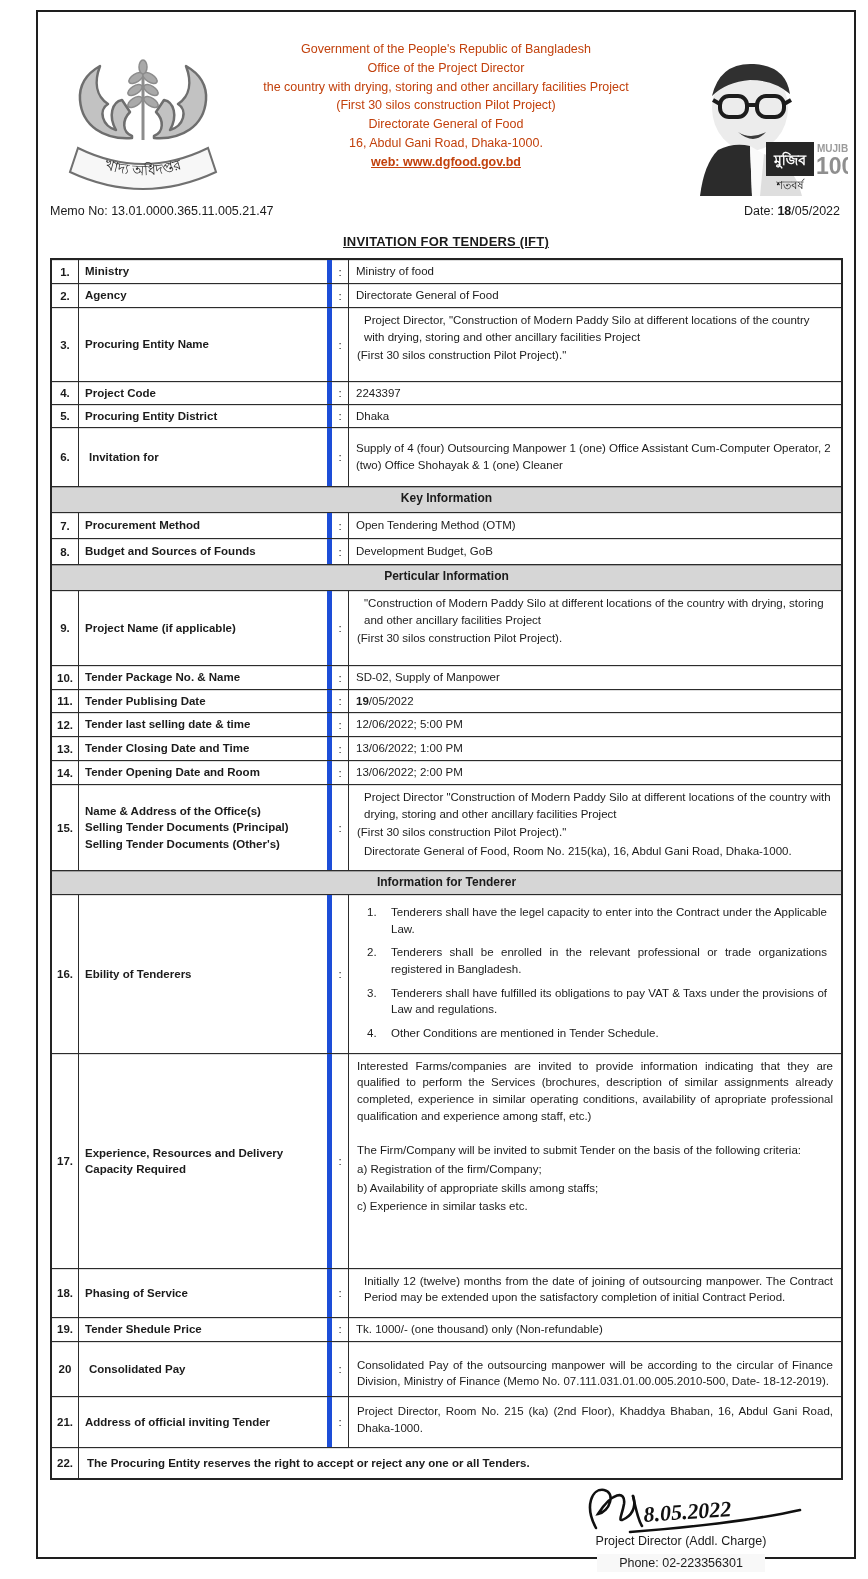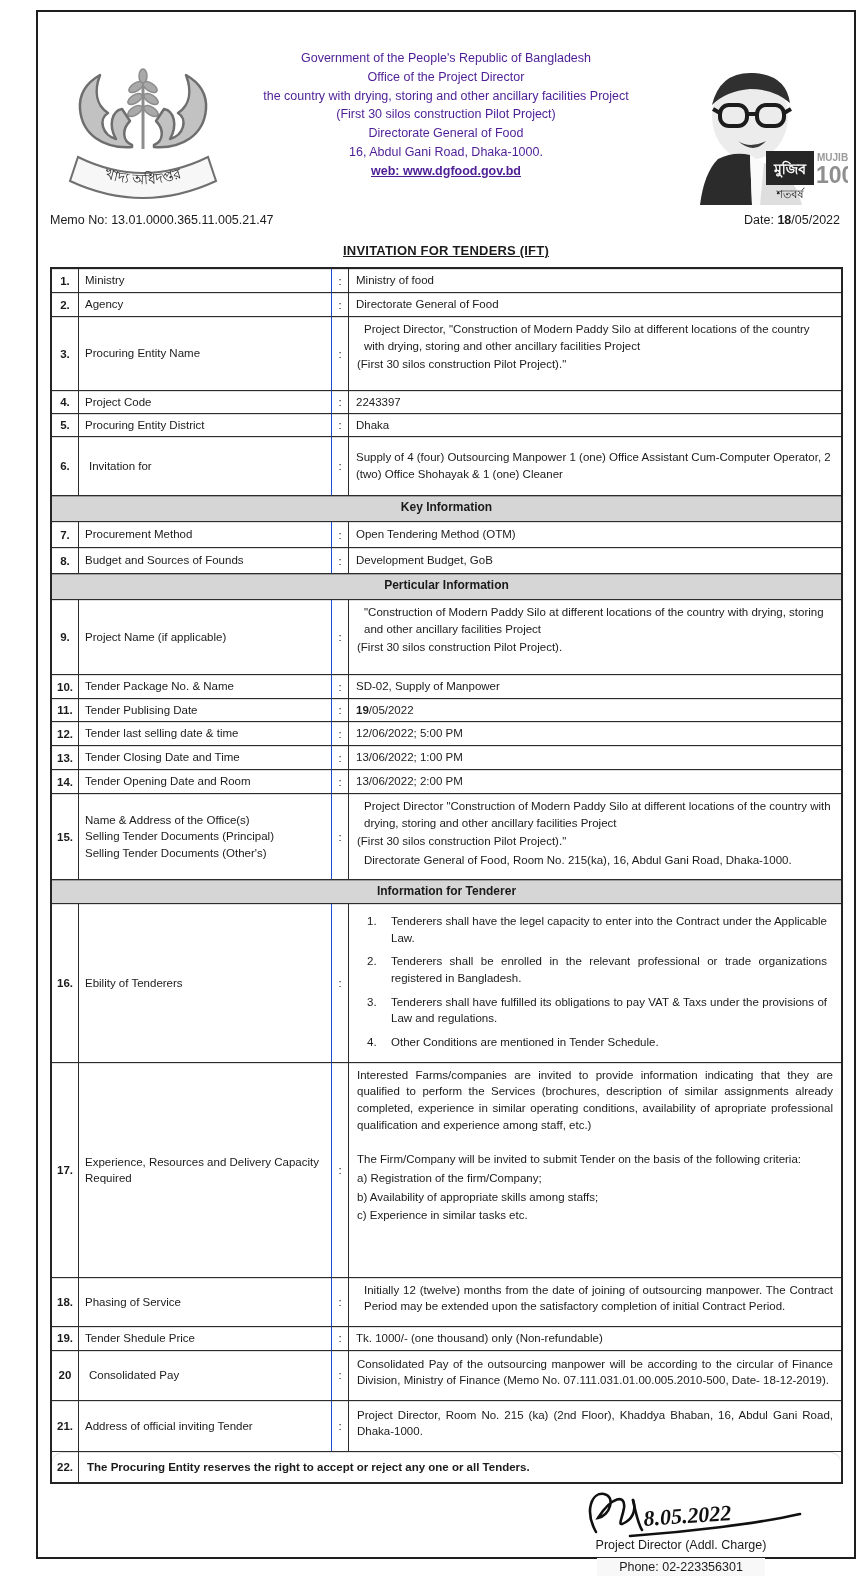--- a/index.html
+++ b/index.html
@@ -5,54 +5,54 @@
   html,body{margin:0;padding:0;background:#ffffff;}
   .page{position:relative;width:868px;height:1579px;background:#ffffff;
         font-family:"Liberation Sans",sans-serif;color:#1b1b1b;overflow:hidden;}
   .frame{position:absolute;left:36px;top:10px;width:820px;height:1549px;
          border:2px solid #1e1e1e;box-sizing:border-box;}
 
   
   .header{position:relative;height:178px;}
   .logo-left{position:absolute;left:20px;top:32px;width:170px;height:150px;}
   .logo-right{position:absolute;right:6px;top:36px;width:170px;height:145px;}
-  .center-head{width:540px;margin:17px auto;padding-top:20px;text-align:center;
-               font-size:12.5px;line-height:1.5;color:#4c1d95;}
+  .center-head{width:540px;margin:8px auto;padding-top:20px;text-align:center;
+               font-size:12.5px;line-height:1.5;color:#c2410c;}
   .web-line{text-decoration:underline;font-weight:bold;}
   .memo-row{display:flex;justify-content:space-between;align-items:flex-end;
             padding:6px 14px 0 12px;font-size:12.5px;}
   .doc-title{text-align:center;font-weight:bold;font-size:13px;margin-top:16px;
              text-decoration:underline;letter-spacing:.2px;}
 
   
   .tender-table{margin:9px 11px 0 12px;border:2px solid #242424;}
   .trow{display:grid;grid-template-columns:27px 253px 17px 1fr;
         border-bottom:1px solid #2c2c2c;
         box-shadow:inset 0 1px 0 rgba(125,125,125,.25);}
   .trow:last-child{border-bottom:none;}
   .c-no{border-right:1px solid #2c2c2c;display:flex;align-items:center;
         justify-content:center;font-weight:bold;font-size:11.5px;}
-  .c-label{border-right:1px solid #1d4ed8;display:flex;flex-direction:column;
+  .c-label{border-right:5px solid #1d4ed8;display:flex;flex-direction:column;
            justify-content:center;align-items:flex-start;
-           padding:2px 4px 2px 6px;font-weight:normal;font-size:11.5px;line-height:1.4;}
+           padding:2px 4px 2px 6px;font-weight:bold;font-size:11.5px;line-height:1.4;}
   .c-colon{border-right:1px solid #2c2c2c;display:flex;align-items:center;
            justify-content:center;font-size:11.5px;}
   .c-value{display:flex;align-items:center;padding:2px 7px;font-size:11.5px;line-height:1.45;}
   .c-value.multi{display:block;padding:4px 8px;}
   .c-value .p{margin:0 0 2px 0;}
   .indent{padding-left:7px;}
   .just{text-align:justify;}
   .section-bar{text-align:center;font-weight:bold;font-size:12px;background:#d6d6d6;
                border-bottom:1px solid #2c2c2c;padding:4px 0;
                box-shadow:inset 0 1px 0 rgba(90,90,90,.45);}
   .olist{display:grid;grid-template-columns:26px 1fr;row-gap:7px;
          padding:5px 6px 7px 8px;align-items:start;}
   .olist .n{padding-left:2px;}
   .gap{height:16px;}
-  .span2{grid-template-columns:27px 1fr;border-radius:11px;}
+  .span2{grid-template-columns:27px 1fr;}
   .c-text22{display:flex;align-items:center;padding:4px 8px;font-weight:bold;font-size:11.5px;}
 
   
   .footer{position:relative;height:138px;}
   .sig-block{position:absolute;right:28px;top:2px;width:290px;text-align:center;}
   .sig-svg{display:block;margin:0 0 -6px 40px;}
   .signatory{font-size:12.5px;margin-top:0;}
   .phone{font-size:12.5px;margin-top:6px;background:#f8f8f8;display:inline-block;padding:2px 22px;}
   .form-no{position:absolute;left:52px;bottom:16px;font-size:11.5px;}
 </style>
@@ -340,21 +340,21 @@
       <div class="c-colon">:</div>
       <div class="c-value">Tk. 1000/- (one thousand) only (Non-refundable)</div>
     </div>
 
     <div class="trow" style="min-height:49px">
       <div class="c-no">20</div>
       <div class="c-label">
             <span style="padding-left:4px">Consolidated Pay</span>
           </div>
       <div class="c-colon">:</div>
-      <div class="c-value multi" style="padding-top:5px">
+      <div class="c-value multi" style="padding-top:15px">
         <div class="p just">Consolidated Pay of the outsourcing manpower will be according to the circular of Finance Division, Ministry of Finance (Memo No. 07.111.031.01.00.005.2010-500, Date- 18-12-2019).</div>
       </div>
     </div>
 
     <div class="trow" style="min-height:50px">
       <div class="c-no">21.</div>
       <div class="c-label">
             <span>Address of official inviting Tender</span>
           </div>
       <div class="c-colon">:</div>

